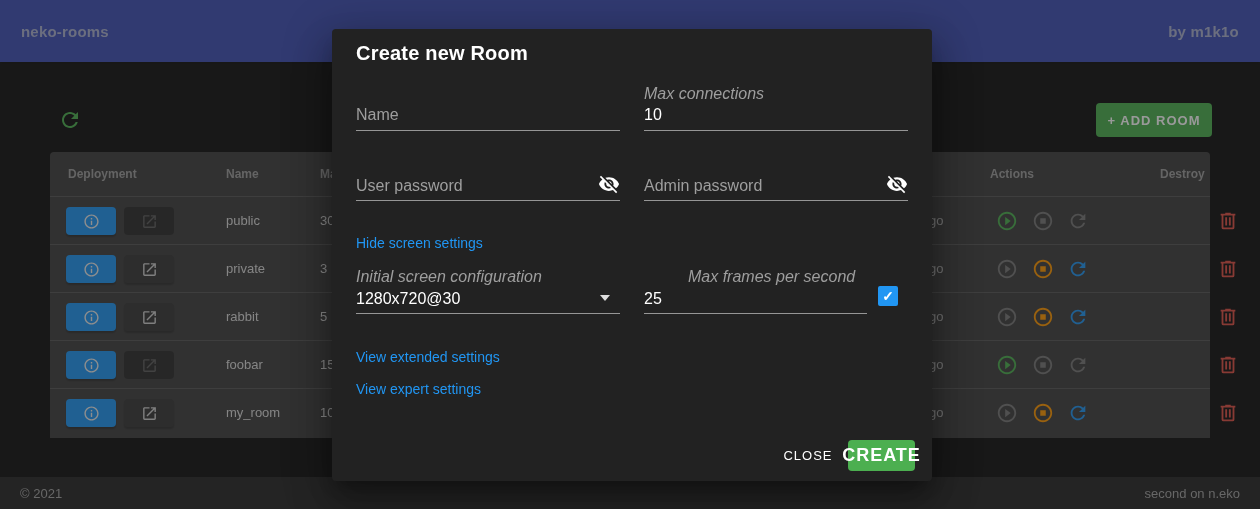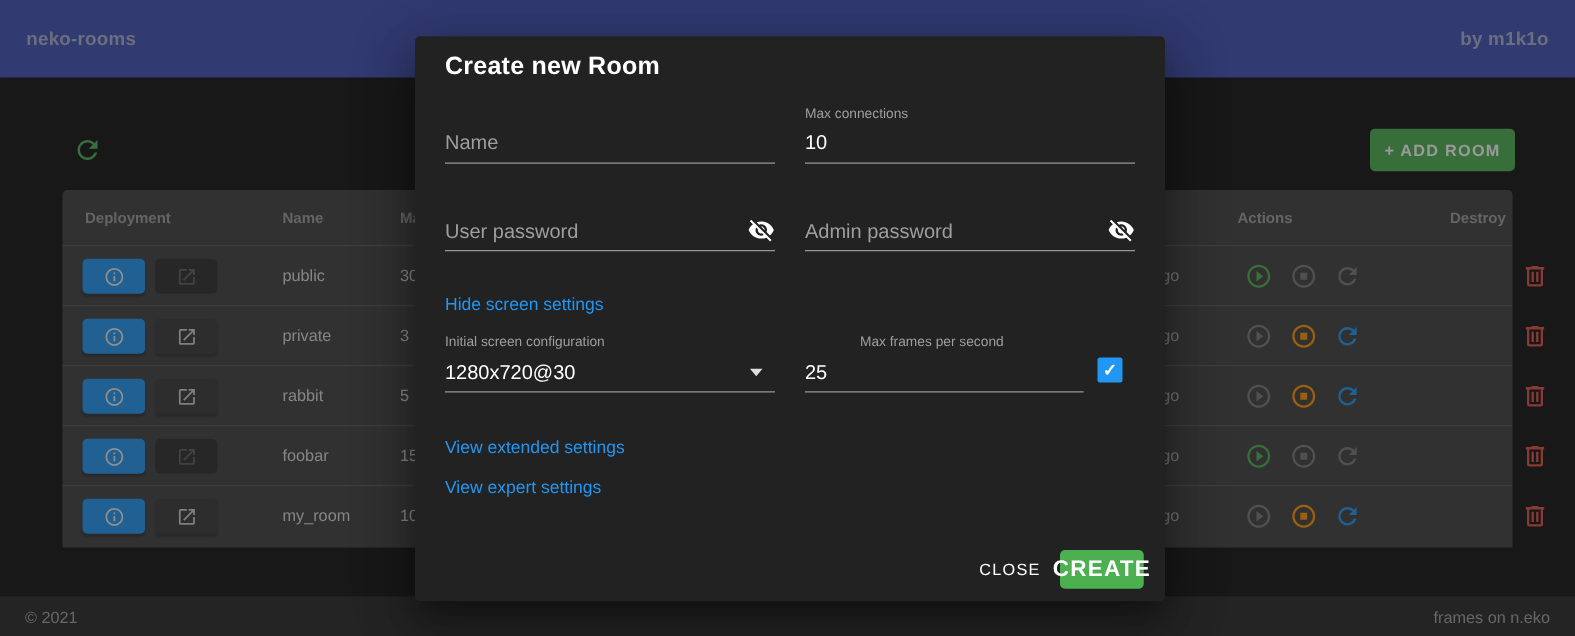--- a/index.html
+++ b/index.html
@@ -64,21 +64,21 @@
             font-size:13px; color:#a3a3a3; }
 
   
   .overlay { position:absolute; inset:0; background:rgba(33,33,33,.46); z-index:40; }
   .dialog { position:absolute; left:332px; top:29px; width:600px; height:452px; background:#222222;
             border-radius:4px; z-index:50;
             box-shadow:0 11px 15px -7px rgba(0,0,0,.3), 0 24px 38px 3px rgba(0,0,0,.22),
                        0 9px 46px 8px rgba(0,0,0,.2); }
   .dlg-title { position:absolute; left:24px; top:13px; font-size:20px; font-weight:700;
                color:#fff; letter-spacing:.2px; }
-  .sl { position:absolute; font-size:11px; color:#9e9e9e; }
+  .sl { position:absolute; font-size:16px; color:#9e9e9e;font-style:italic; }
   .sl-max    { left:312px; top:56px; }
   .sl-screen { left:24px;  top:239px; }
   .sl-fps    { left:312px; top:239px;margin-left:44px; }
   .val { position:absolute; font-size:16px; color:#fff; height:24px; line-height:24px; }
   input.val { background:transparent; border:none; outline:none; font-family:inherit; padding:0; }
   input.val::placeholder { color:#9e9e9e; opacity:1; }
   .v-name   { left:24px;  top:74px;  width:238px; }
   .v-max    { left:312px; top:74px;  width:238px; }
   .v-user   { left:24px;  top:145px; width:236px; }
   .v-admin  { left:312px; top:145px; width:236px; }
@@ -275,21 +275,21 @@
             <path d="M17.65 6.35C16.2 4.9 14.21 4 12 4c-4.42 0-7.99 3.58-7.99 8s3.57 8 7.99 8c3.73 0 6.84-2.55 7.73-6h-2.08c-.82 2.33-3.04 4-5.65 4-3.31 0-6-2.69-6-6s2.69-6 6-6c1.66 0 3.14.69 4.22 1.78L13 11h7V4l-2.35 2.35z"></path>
           </svg></span>
       <span class="act act-trash"><svg viewBox="0 0 24 24" class="ic-red" fill-rule="evenodd">
             <path d="M9,3V4H4V6H5V19A2,2 0 0,0 7,21H17A2,2 0 0,0 19,19V6H20V4H15V3H9M7,6H17V19H7V6M9,8V17H11V8H9M13,8V17H15V8H13Z"></path>
           </svg></span>
     </div>
   </div>
 
   <div class="footer">
     <span>© 2021</span>
-    <span>frames on n.eko</span>
+    <span>second on n.eko</span>
   </div>
 
   <div class="overlay"></div>
 
   <div class="dialog">
     <div class="dlg-title">Create new Room</div>
 
     <span class="sl sl-max">Max connections</span>
     <input class="val v-name" type="text" placeholder="Name" style="">
     <input class="val v-max" type="text" value="10" style="">

